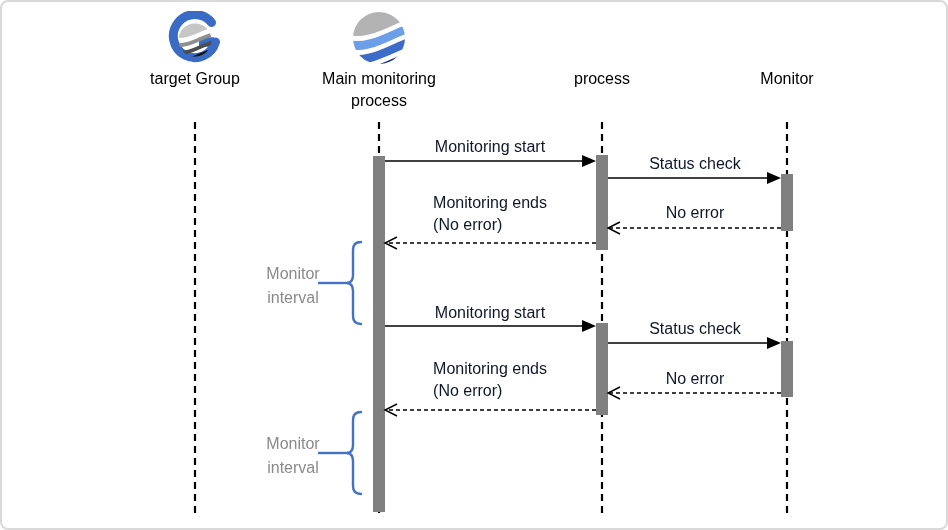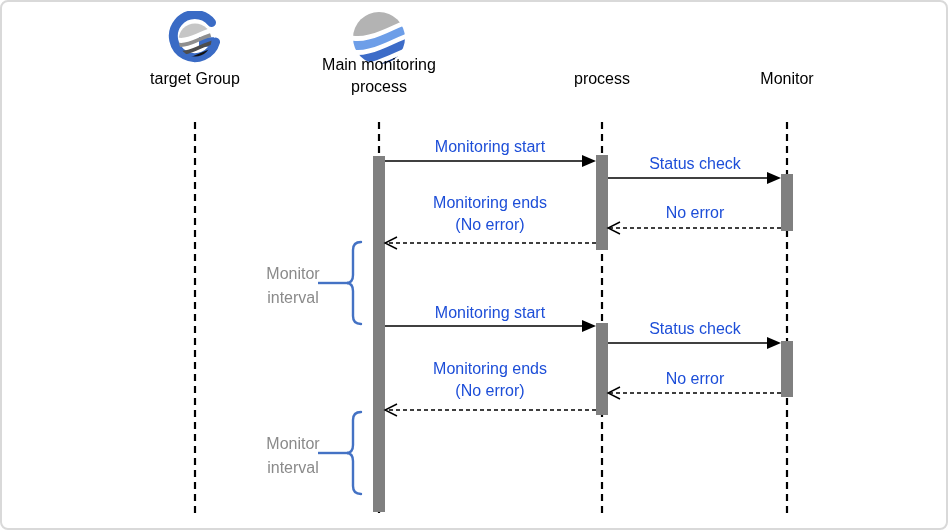--- a/index.html
+++ b/index.html
@@ -7,21 +7,21 @@
     position:relative;width:948px;height:530px;background:#ffffff;
     border:2px solid #d9d9d9;border-radius:8px;box-sizing:border-box;
     font-family:"Liberation Sans","DejaVu Sans",sans-serif;color:#000;overflow:hidden;
   }
   .gfx{position:absolute;left:0;top:0;width:948px;height:530px;}
   .actor-head{
     position:absolute;width:200px;text-align:center;font-size:16px;line-height:22px;color:#000;
   }
   .actor-icon{position:absolute;width:54px;height:54px;top:9px;}
   .msg{
-    position:absolute;text-align:center;font-size:16px;line-height:22px;color:#1d4ed8;white-space:nowrap;
+    position:absolute;font-size:16px;line-height:22px;color:#0f172a;white-space:nowrap;
     transform:translateX(-50%);
   }
   .interval{
     position:absolute;text-align:center;font-size:16px;line-height:24px;color:#8a8a8a;white-space:nowrap;
     transform:translateX(-50%);
   }
 </style>
 </head>
 <body>
 
@@ -106,21 +106,21 @@
       <path d="M-2,24 C14,29 36,16 56,8 L56,-2 L-2,-2 Z" fill="#b3b3b3"></path>
       <path d="M-2,29 C14,34 36,21 56,13 L56,22 C36,30 14,43 -2,38 Z" fill="#6D9EE8"></path>
       <path d="M-2,43 C14,48 36,35 56,27 L56,36 C36,44 14,57 -2,52 Z" fill="#3D6CC8"></path>
       <path d="M-2,57 C14,62 36,49 56,41 L56,57 Z" fill="#16357F"></path>
     </g>
   </svg>
 
   <div class="actor-head" style="left:93px;top:66px">
     <div>target Group</div>
   </div>
-  <div class="actor-head" style="left:277px;top:52px">
+  <div class="actor-head" style="left:277px;top:66px">
     <div>Main monitoring</div>
     <div>process</div>
   </div>
   <div class="actor-head" style="left:500px;top:66px">
     <div>process</div>
   </div>
   <div class="actor-head" style="left:685px;top:66px">
     <div>Monitor</div>
   </div>
 

